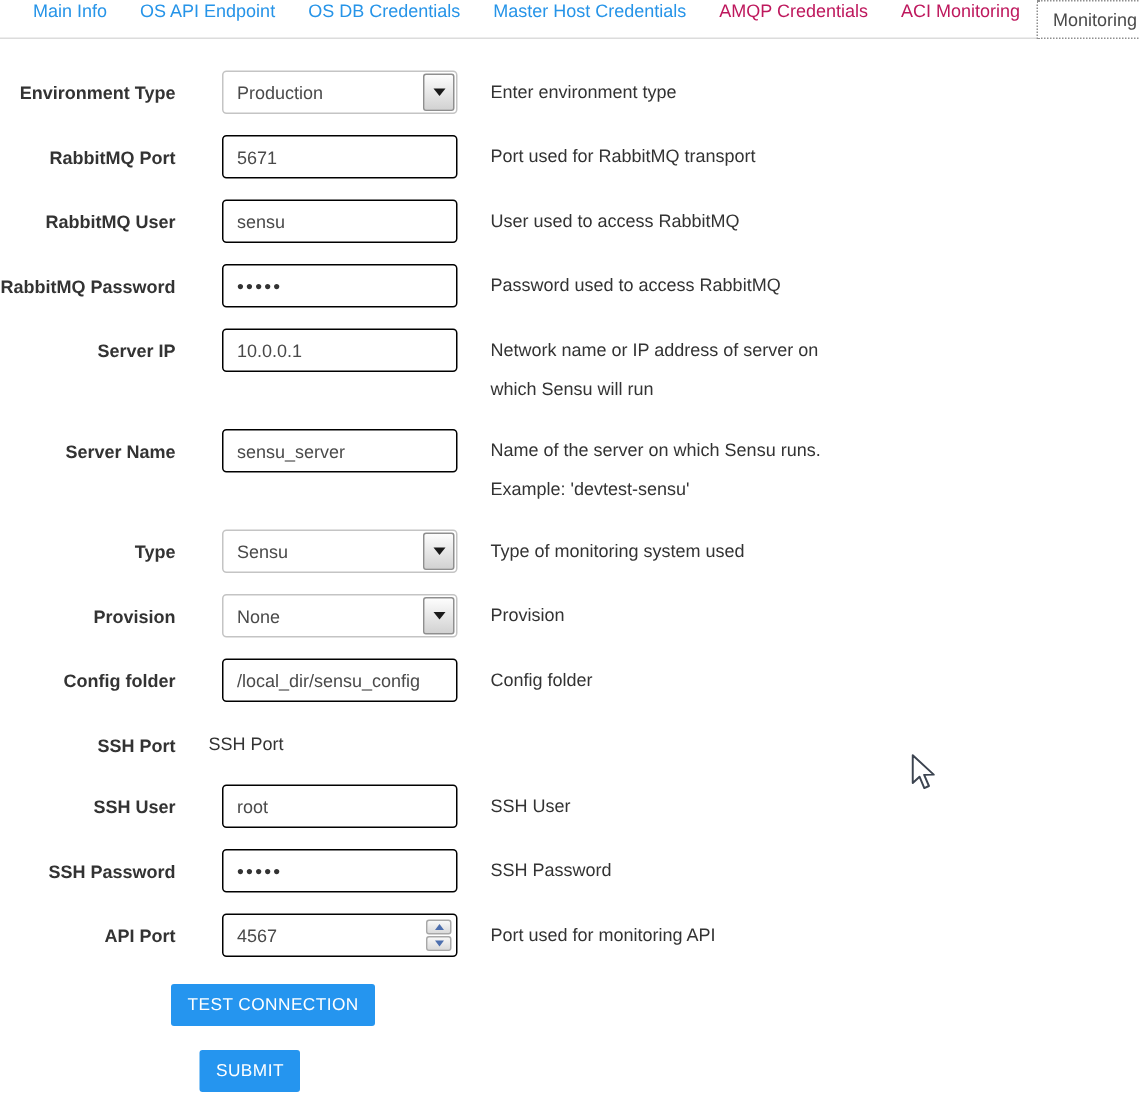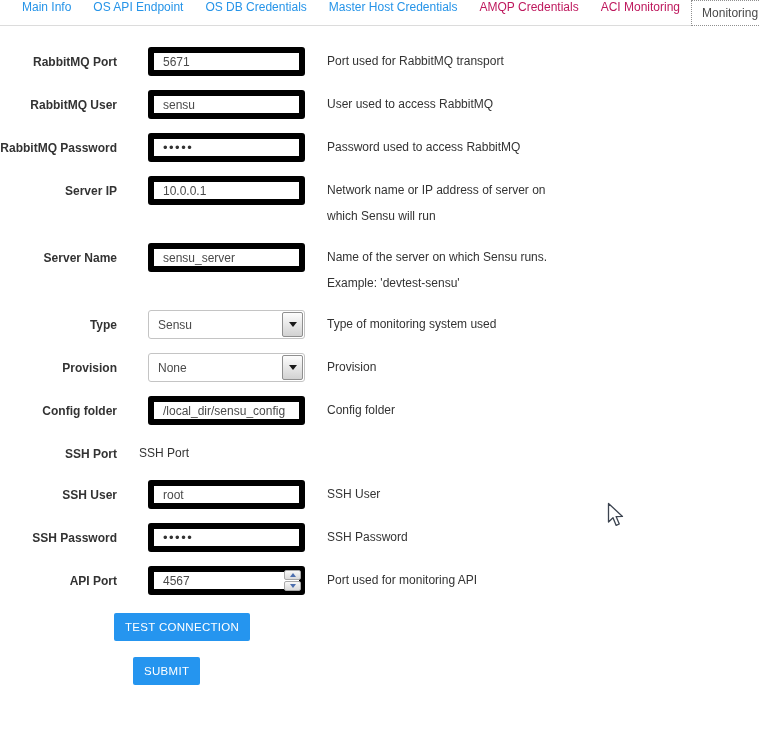--- a/index.html
+++ b/index.html
@@ -17,21 +17,21 @@
 
   
   .form { padding-top:21px; }
   .row { display:flex; margin-bottom:14px; }
   .lbl { flex:0 0 117px; text-align:right; font-size:12px; font-weight:bold; color:#333;
          line-height:15px; padding-top:8px; }
   .ctl { flex:0 0 157px; margin-left:31px; position:relative; }
   .help { margin-left:22px; max-width:240px; font-size:12px; color:#333; line-height:26px;
           padding-top:1px; }
 
-  .txt { width:157px; height:29px; border:6px solid #000000; border-radius:3px; background:#fff;
+  .txt { width:157px; height:29px; border:1px solid #000000; border-radius:3px; background:#fff;
          padding:0 9px; font-size:12px; color:#4a4a4a; font-family:inherit; outline:none; }
   .txt.pwd { font-size:13px; letter-spacing:1.5px; color:#333; }
   .txt.num { padding-right:24px; }
 
   .combo { width:157px; height:29px; border:1px solid #c4c4c4; border-radius:3px; background:#fff;
            display:flex; align-items:center; padding-left:9px; font-size:12px; color:#4a4a4a;
            cursor:pointer; position:relative; }
   .combo-btn { position:absolute; right:1px; top:1px; width:21px; height:25px;
                border:1px solid #8f8f8f; border-radius:2px;
                background:linear-gradient(#fdfdfd,#d2d2d2);
@@ -69,20 +69,32 @@
     <div class="tab">OS DB Credentials</div>
     <div class="tab">Master Host Credentials</div>
     <div class="tab disabled">AMQP Credentials</div>
     <div class="tab disabled">ACI Monitoring</div>
     <div class="tab active">Monitoring</div>
   </div>
 
   <div class="form">
 
     
+    <div class="row">
+      <div class="lbl">Environment Type</div>
+      <div class="ctl">
+        <div class="combo">
+          <span>Production</span>
+          <span class="combo-btn">
+              <span class="tri-down"></span>
+            </span>
+        </div>
+      </div>
+      <div class="help">Enter environment type</div>
+    </div>
 
     
     <div class="row">
       <div class="lbl">RabbitMQ Port</div>
       <div class="ctl">
         <input class="txt" type="text" value="5671" style="">
       </div>
       <div class="help">Port used for RabbitMQ transport</div>
     </div>
 

